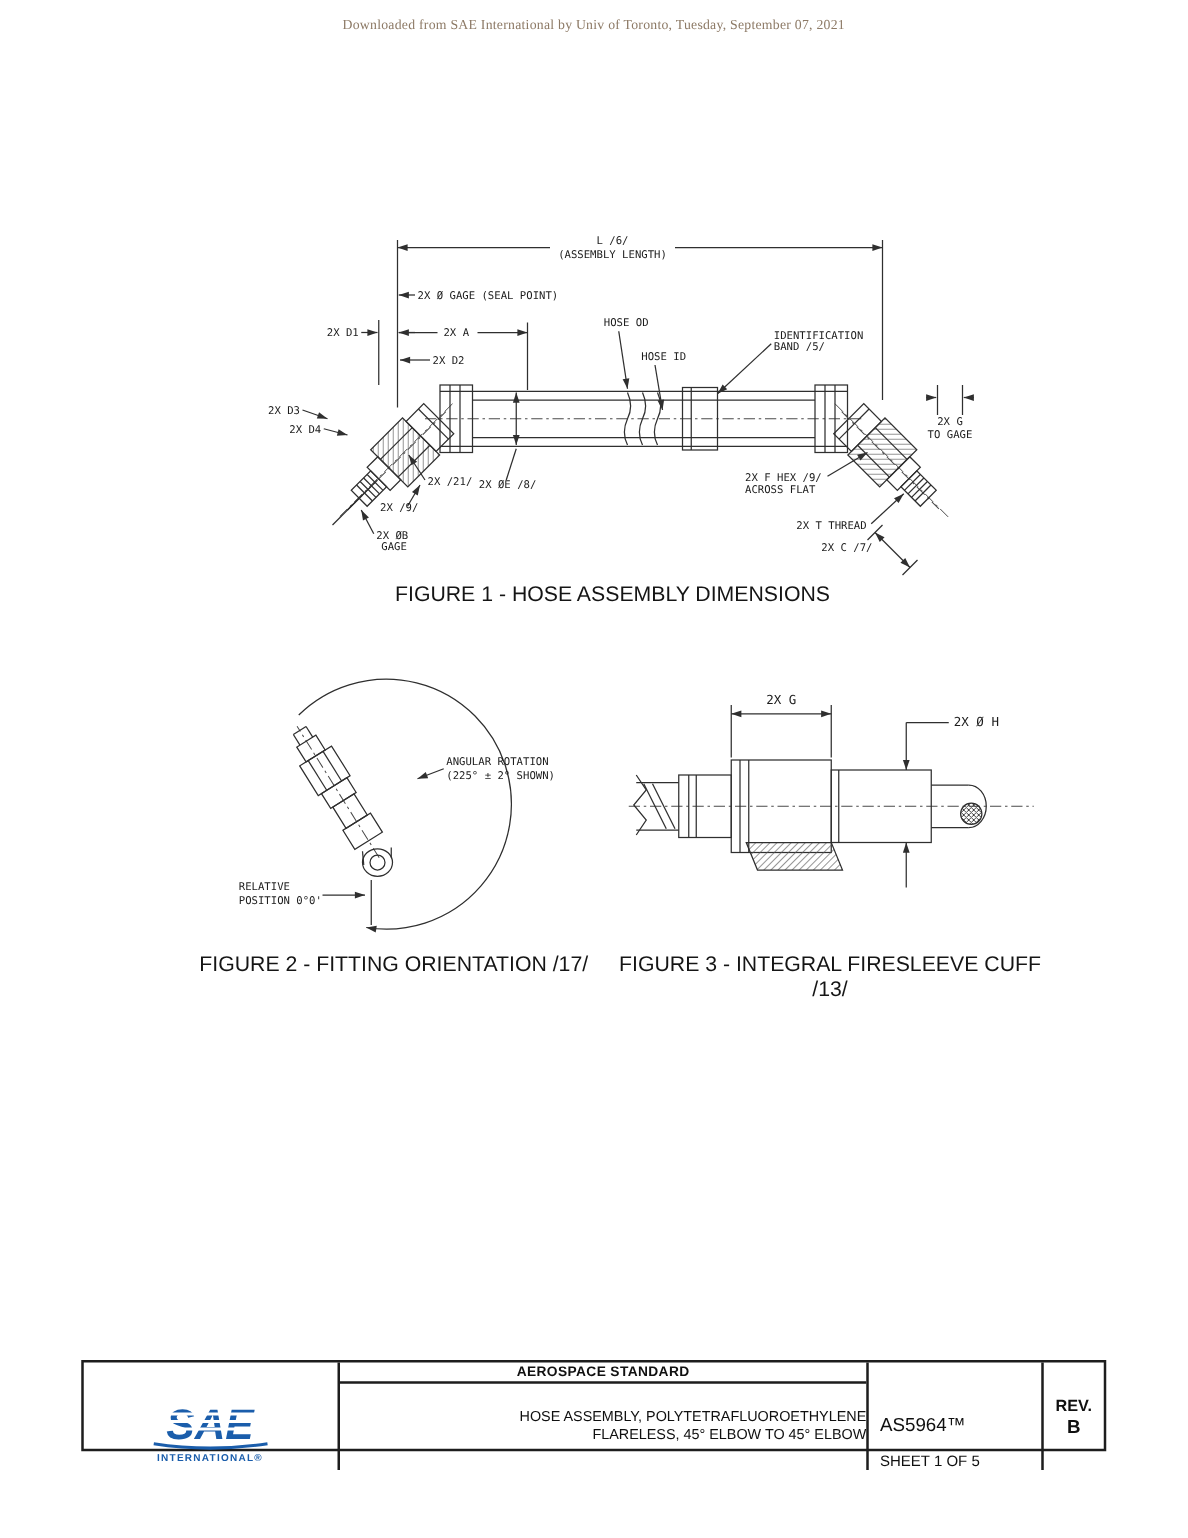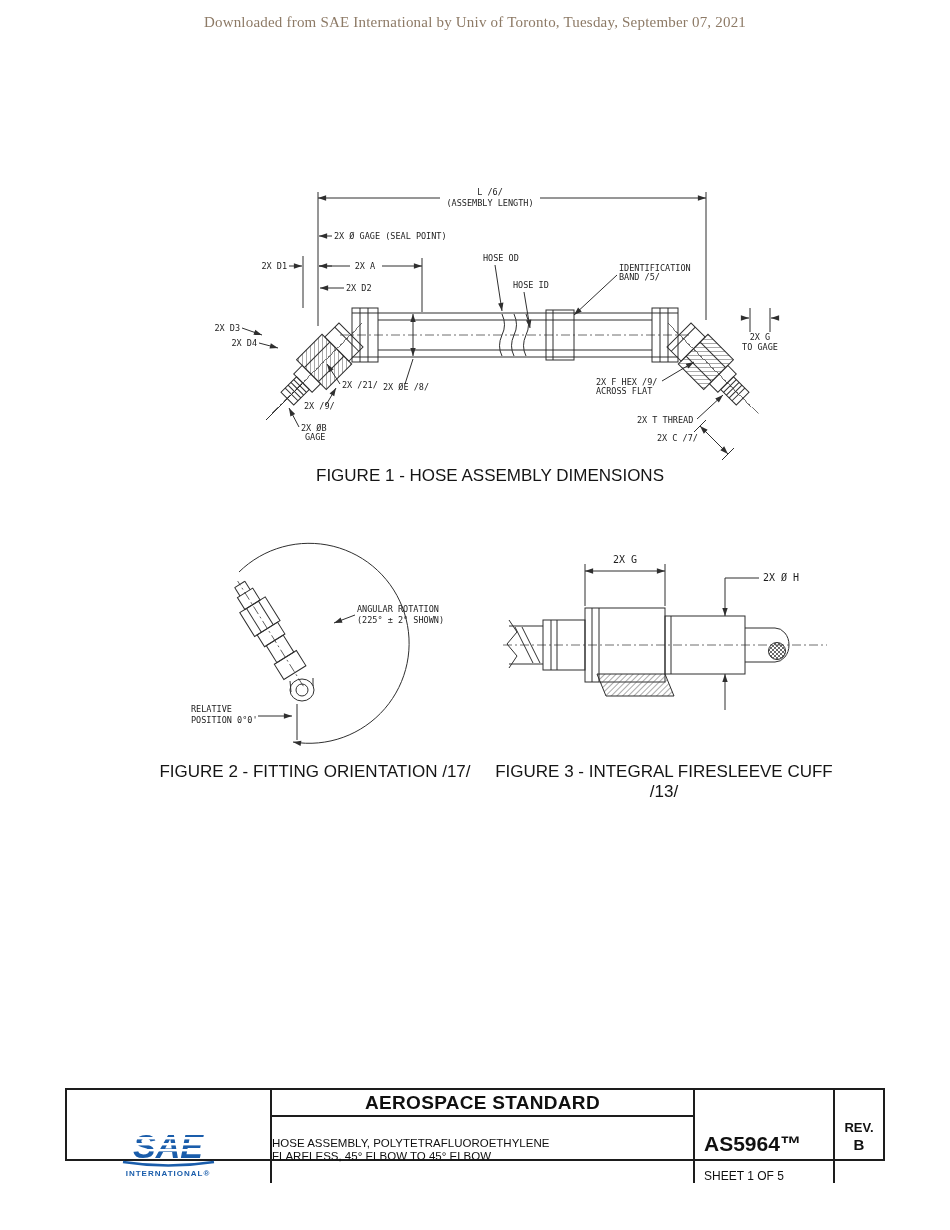--- a/index.html
+++ b/index.html
@@ -1,38 +1,38 @@
 <!DOCTYPE html>
 <html><head>
 <meta charset="utf-8">
 <style>
   *{margin:0;padding:0;box-sizing:border-box;}
   html,body{background:#ffffff;}
   .page{position:relative;width:950px;height:1230px;background:#fff;font-family:"Liberation Sans",sans-serif;overflow:hidden;}
-  .watermark{position:absolute;top:14px;left:0;width:100%;text-align:center;font-family:"Liberation Serif",serif;font-size:15px;letter-spacing:.2px;color:#8d7a66;}
+  .watermark{position:absolute;top:14px;left:0;width:100%;text-align:center;font-family:"Liberation Serif",serif;font-size:11px;letter-spacing:.2px;color:#8d7a66;}
   .fig{position:absolute;}
   #fig1{left:200px;top:180px;}
   #fig2{left:185px;top:528px;}
   #fig3{left:495px;top:540px;}
   .caption{position:absolute;font-size:17px;color:#151515;text-align:center;}
   #cap1{left:235px;top:466px;width:510px;}
   #cap2{left:150px;top:762px;width:330px;}
   #cap3{left:494px;top:762px;width:340px;}
   svg .s{stroke:#2f2f2f;stroke-width:1;fill:none;}
   svg .so{stroke:#2f2f2f;stroke-width:1;}
   svg .cl{stroke:#4a4a4a;stroke-width:.8;fill:none;stroke-dasharray:9 3 2 3;}
   svg .dt{font-family:"DejaVu Sans Mono",monospace;font-size:8.5px;fill:#1c1c1c;stroke:none;}
   .title-block{position:absolute;left:65px;top:1088px;width:820px;height:73px;border:2px solid #1d1d1d;display:grid;grid-template-columns:203px 423px 140px 1fr;background:#fff;}
   .tb-cell{border-left:2px solid #1d1d1d;}
   .tb-logo{display:flex;align-items:flex-end;justify-content:center;}
   .tb-center{display:flex;flex-direction:column;}
-  .tb-heading{font-size:19px;font-weight:bold;text-align:center;padding:2px 0 1px;border-bottom:2px solid #1d1d1d;letter-spacing:.3px;color:#101010;}
-  .tb-titles{flex:1;display:flex;flex-direction:column;justify-content:center;font-size:11.5px;line-height:13.5px;text-align:left;color:#101010;}
+  .tb-heading{font-size:11px;font-weight:bold;text-align:center;padding:2px 0 1px;border-bottom:2px solid #1d1d1d;letter-spacing:.3px;color:#101010;}
+  .tb-titles{flex:1;display:flex;flex-direction:column;justify-content:center;font-size:11.5px;line-height:13.5px;text-align:right;color:#101010;}
   .tb-number{display:flex;flex-direction:column;justify-content:center;padding-left:9px;color:#101010;}
-  .tb-doc{font-size:21px;font-weight:bold;margin-top:42px;}
+  .tb-doc{font-size:15px;font-weight:normal;margin-top:42px;}
   .tb-sheet{font-size:12px;margin-top:13px;}
   .tb-rev{display:flex;flex-direction:column;justify-content:center;align-items:center;color:#101010;}
   .tb-rev-label{font-size:13px;font-weight:bold;}
   .tb-rev-value{font-size:15px;font-weight:bold;margin-top:1px;}
 </style>
 </head>
 <body>
 
 <div class="page">
 

